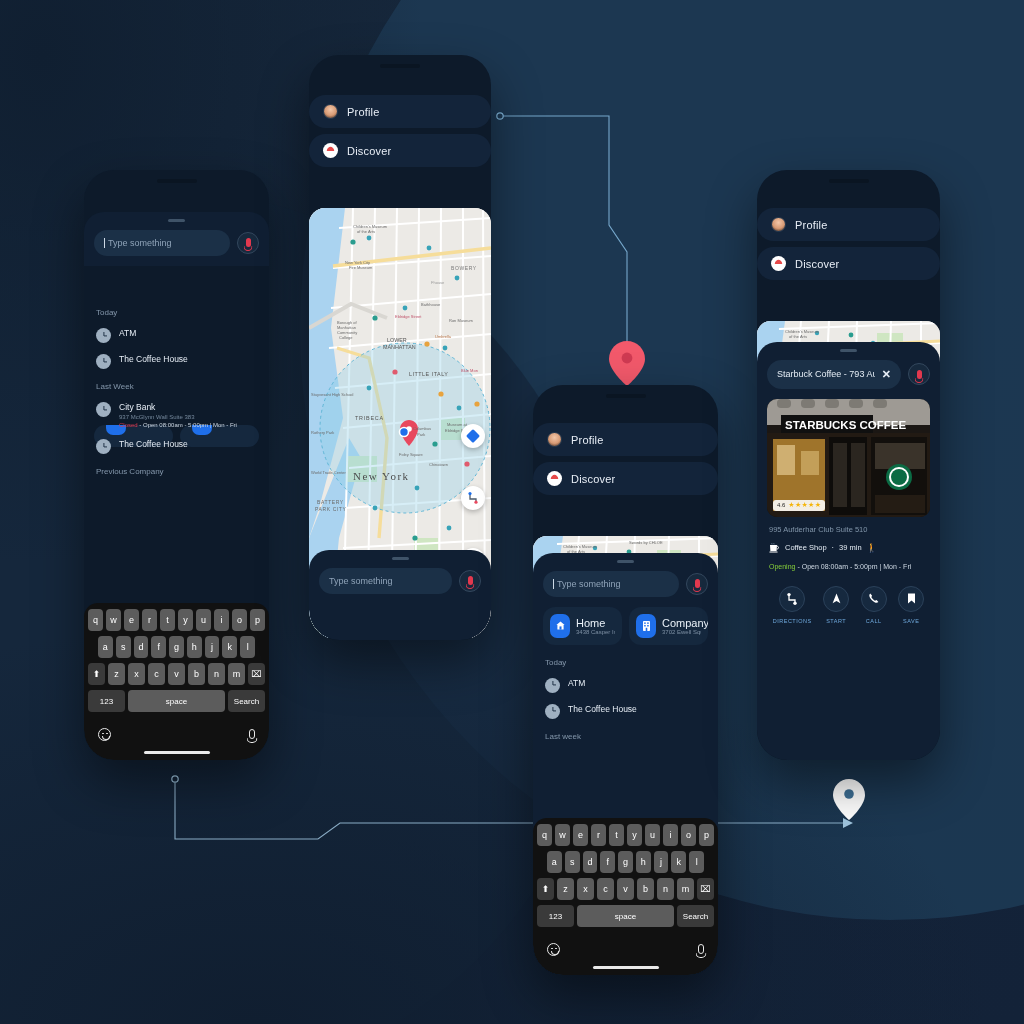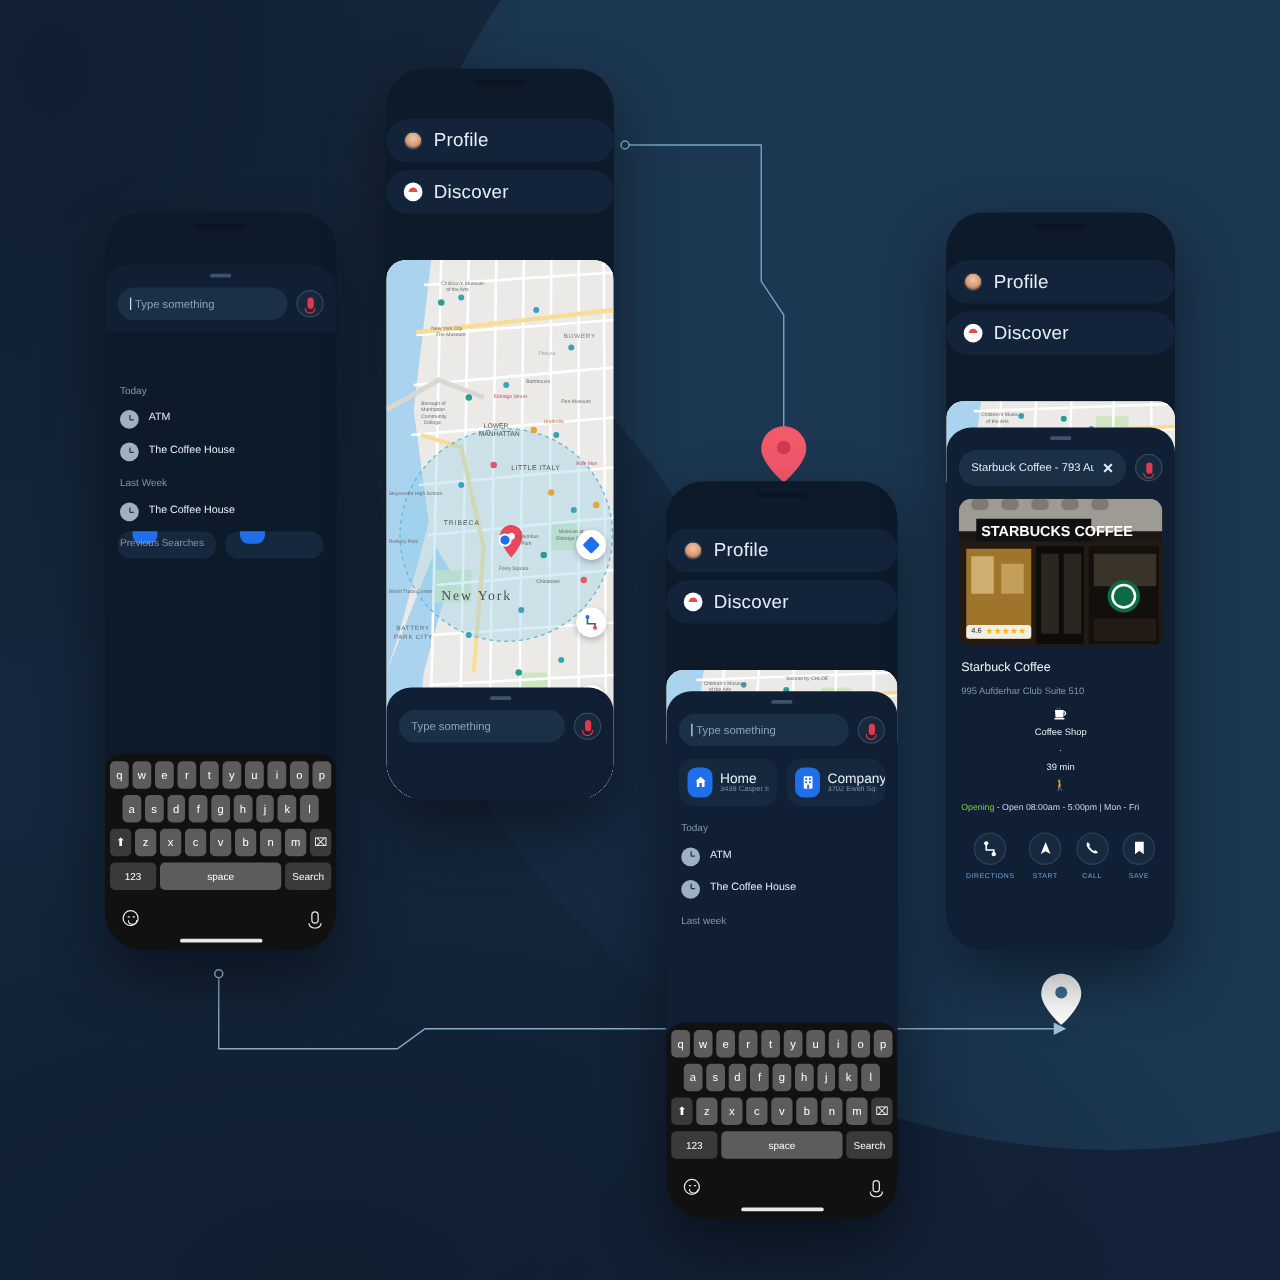--- a/index.html
+++ b/index.html
@@ -47,21 +47,21 @@
 
   
   .menu-row {
     display:flex; align-items:center; gap:9px;
     padding: 9px 14px;
     background:#13243a;
     border-radius: 22px;
     position:relative;
   }
   .menu-row + .menu-row { margin-top: 6px; }
-  .menu-label { font-size: 15px; color:#e8eef6; letter-spacing:.2px; }
+  .menu-label { font-size: 11px; color:#e8eef6; letter-spacing:.2px; }
   .avatar-ic {
     width:15px;height:15px;border-radius:50%;
     background: radial-gradient(circle at 50% 35%, #f2c6a8 0%, #d79a74 55%, #2b1d18 100%);
     border:1px solid #2b3d52; flex:none;
   }
   .discover-ic {
     width:15px;height:15px;border-radius:50%;
     background:#fff; flex:none; position:relative;
   }
   .discover-ic::after{
@@ -158,21 +158,21 @@
   }
   .rating-chip{
     position:absolute; left:6px; bottom:6px;
     background: rgba(255,255,255,.88); border-radius:3px;
     padding: 1.5px 4px; display:flex; align-items:center; gap:3px;
   }
   .rating-num{ font-size:6px; color:#222; }
   .stars{ color:#f5b50a; font-size:7px; letter-spacing:.3px; }
   .d-title{ font-size:10px;color:#eef4fa; padding: 12px 12px 0; }
   .d-addr{ font-size:7.5px;color:#8195a9; padding: 8px 12px 0; }
-  .d-meta{ display:flex; align-items:center; gap:5px; padding: 9px 12px 0; font-size:7.5px; color:#e3ebf3;flex-direction:column;}
+  .d-meta{ display:flex; align-items:center; gap:5px; padding: 9px 12px 0; font-size:7.5px; color:#e3ebf3;}
   .cup-ic{width:11px;height:10px;flex:none;}
   .walk-ic{ color:#2fa8f0; font-size:9px; }
   .d-hours{ font-size:7px; padding: 10px 12px 0; color:#cfd9e4;}
   .actions{ display:flex; justify-content:space-around; padding: 16px 10px 0; }
   .action{ display:flex;flex-direction:column;align-items:center;gap:6px; }
   .action-circle{
     width:26px;height:26px;border-radius:50%;
     background:#16293f; border:1px solid #2b4straight;
     border:1px solid #2b415a;
     display:flex;align-items:center;justify-content:center;
@@ -269,25 +269,33 @@
         <span class="clock-ic"></span>
         <div class="hist-main">
             <div class="hist-name">The Coffee House</div>
           </div>
       </div>
 
       <div class="sec-title">Last Week</div>
       <div class="hist">
         <span class="clock-ic"></span>
         <div class="hist-main">
+          <div class="hist-name">City Bank</div>
+          <div class="hist-addr">937 McGlynn Wall Suite 383</div>
+          <div class="hist-hours"><span class="closed">Closed</span><span> - Open 08:00am - 5:00pm | Mon - Fri</span></div>
+        </div>
+      </div>
+      <div class="hist">
+        <span class="clock-ic"></span>
+        <div class="hist-main">
             <div class="hist-name">The Coffee House</div>
           </div>
       </div>
 
-      <div class="sec-title">Previous Searches</div>
+      <div class="sec-title">Previous Company</div>
     </div>
 
     <div class="kb">
       <div class="kb-row">
         <div class="key">q</div>
         <div class="key">w</div>
         <div class="key">e</div>
         <div class="key">r</div>
         <div class="key">t</div>
         <div class="key">y</div>
@@ -754,21 +762,20 @@
           <circle cx="132" cy="78" r="10" fill="#ffffff"></circle>
           <circle cx="132" cy="78" r="8" fill="#0b6b44"></circle>
           <rect x="108" y="96" width="50" height="18" fill="#241c14"></rect>
         </svg>
         <div class="rating-chip">
           <span class="rating-num">4.6</span>
           <span class="stars">★★★★★</span>
         </div>
       </div>
 
-      <div class="d-title">Starbuck Coffee</div>
       <div class="d-addr">995 Aufderhar Club Suite 510</div>
 
       <div class="d-meta">
         <svg class="cup-ic" viewBox="0 0 11 10">
           <path d="M1,2 L8,2 L7.6,8 L1.4,8 Z" fill="#fff"></path>
           <path d="M8,3.2 C10,3.2 10,6 8,6" fill="none" stroke="#fff" stroke-width="1"></path>
           <rect x="0.4" y="8.4" width="8.2" height="1.1" rx="0.5" fill="#fff"></rect>
           <path d="M3,0 C3,0.6 2.4,0.8 3,1.4 M5,0 C5,0.6 4.4,0.8 5,1.4" stroke="#8aa0b5" stroke-width="0.7" fill="none"></path>
         </svg>
         <span>Coffee Shop</span>

